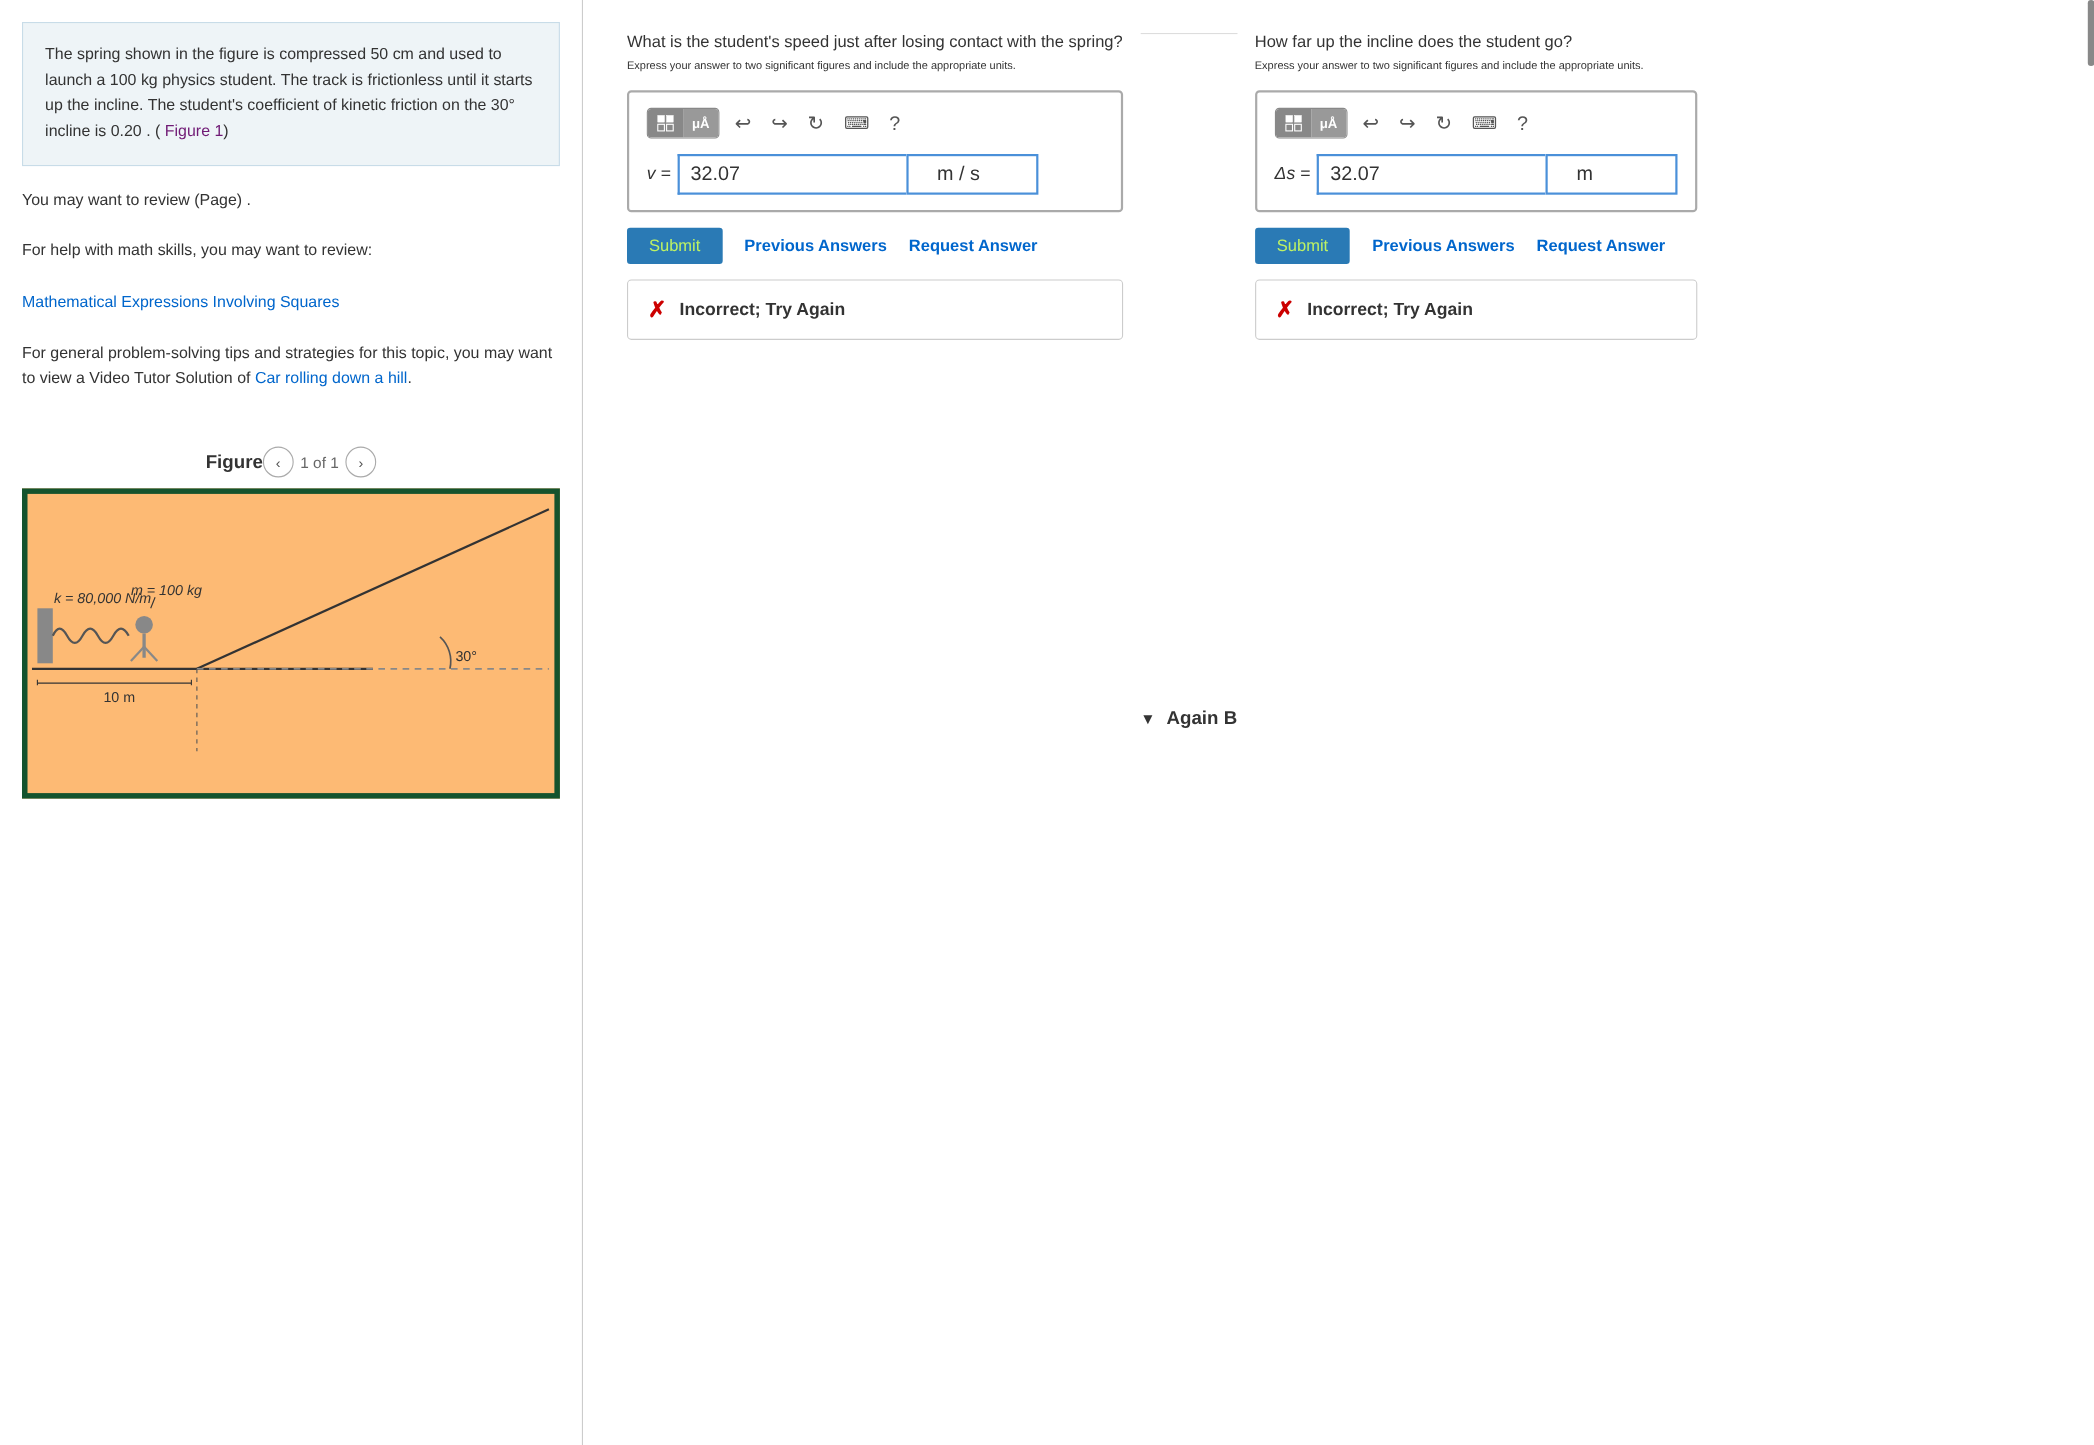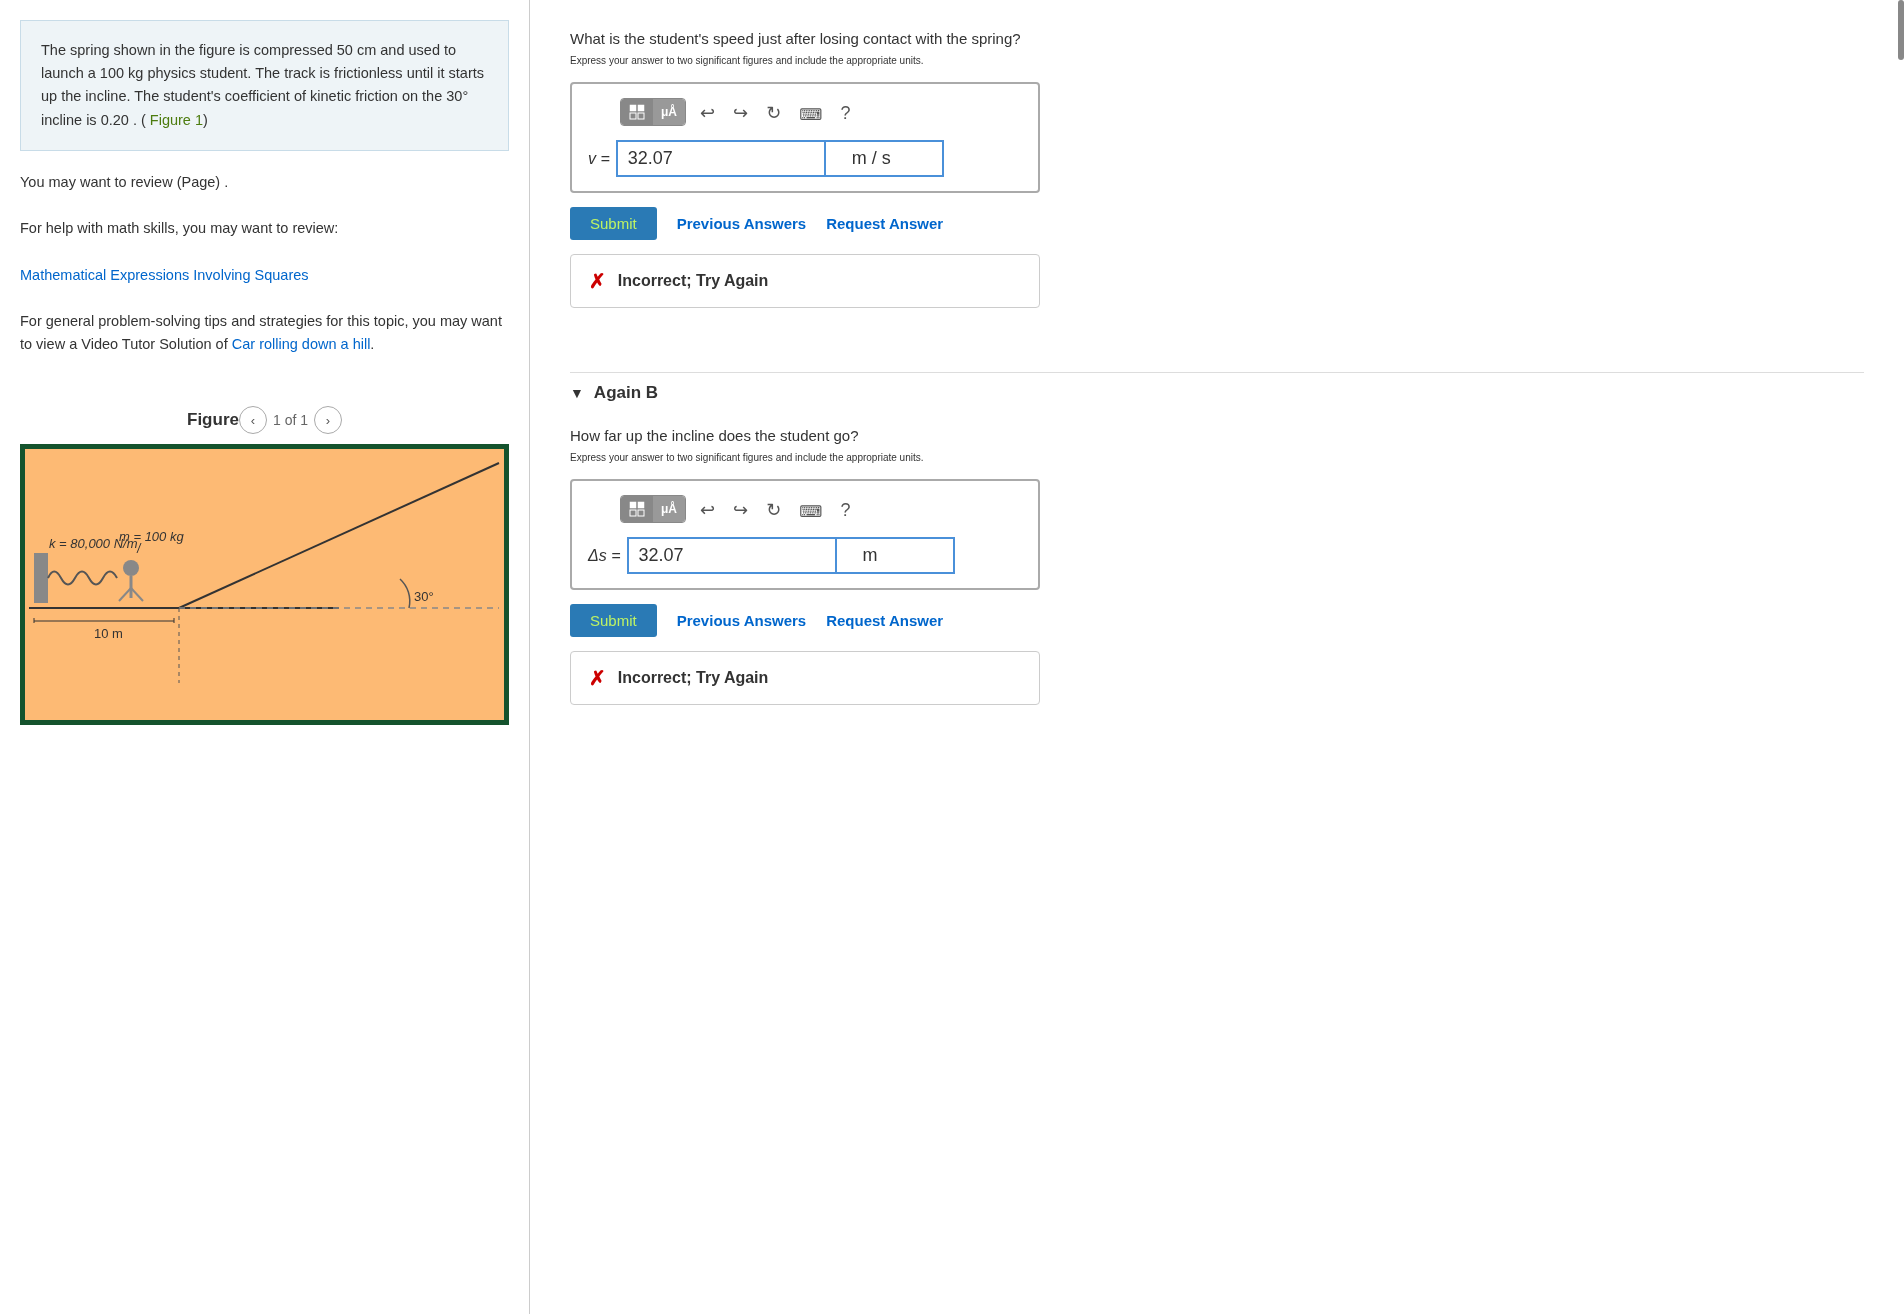--- a/index.html
+++ b/index.html
@@ -25,21 +25,21 @@
 
     .problem-info-box {
       background: #eef4f7;
       border: 1px solid #c8dce8;
       padding: 18px 20px;
       font-size: 14.5px;
       line-height: 1.6;
       color: #333;
     }
     .problem-info-box a {
-      color: #4d7c0f;
+      color: #701a75;
       text-decoration: none;
     }
 
     .review-text {
       font-size: 14.5px;
       line-height: 1.6;
     }
     .review-text a {
       color: #0066cc;
       text-decoration: none;
@@ -92,22 +92,22 @@
     .physics-svg {
       width: 490px;
       height: 260px;
     }
 
     
     .right-panel {
       flex: 1;
       padding: 30px 40px;
       display: flex;
-      flex-direction: column;
-      gap: 4px;
+      flex-direction: row;
+      gap: 16px;
     }
 
     
     .part-section {
       margin-bottom: 30px;
     }
 
     .question-text {
       font-size: 15px;
       color: #333;
@@ -126,24 +126,23 @@
       border: 2px solid #aaa;
       border-radius: 4px;
       padding: 14px 16px;
       background: #fff;
       max-width: 470px;
       margin-bottom: 14px;
     }
 
     .toolbar {
       display: flex;
-      align-items: flex-end;
+      align-items: center;
       gap: 10px;
       margin-bottom: 14px;
-      margin-left: 32px;
     }
 
     .toolbar-btn-group {
       display: flex;
       border: 1px solid #888;
       border-radius: 4px;
       overflow: hidden;
     }
     .toolbar-btn {
       background: #888;

